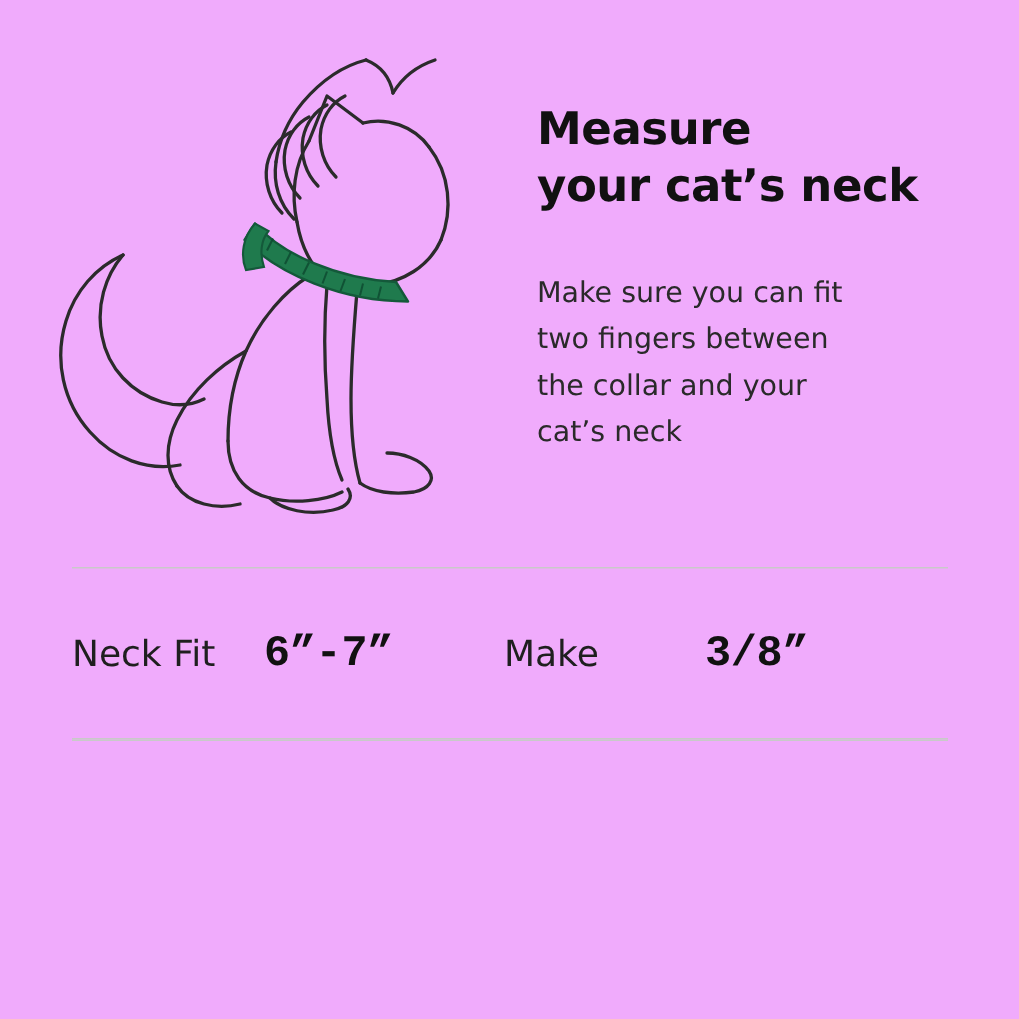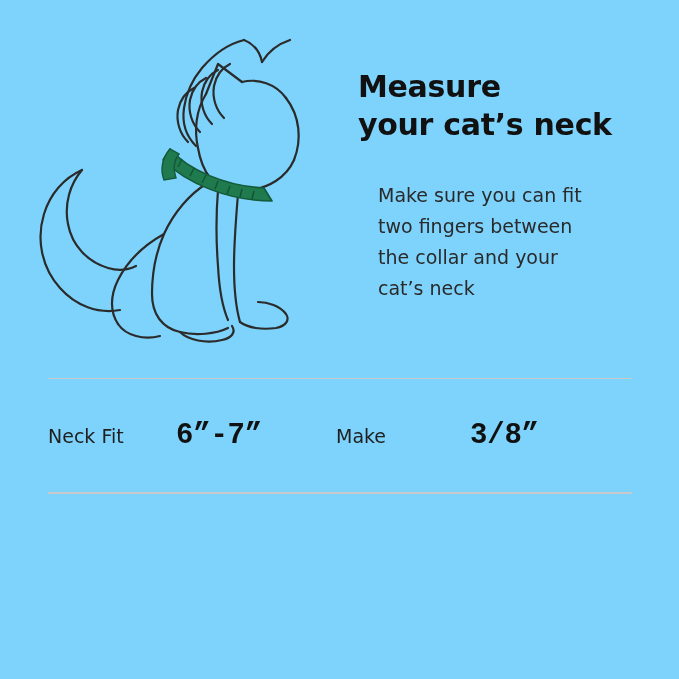--- a/index.html
+++ b/index.html
@@ -11,21 +11,21 @@
     height: 679px;
     background: #f4f4f4;
     font-family: "DejaVu Sans", sans-serif;
     color: #1b1b1b;
     overflow: hidden;
   }
   .page {
     position: relative;
     width: 679px;
     height: 679px;
-    background: #7dd3fc;
+    background: #f0abfc;
     box-sizing: border-box;
   }
 
   
   .top {
     position: absolute;
     left: 0;
     top: 0;
     width: 679px;
     height: 375px;
@@ -49,21 +49,21 @@
     font-family: "DejaVu Sans", sans-serif;
     font-weight: bold;
     font-size: 30px;
     line-height: 38px;
     letter-spacing: -0.3px;
     color: #111111;
   }
 
   .subtext {
     position: absolute;
-    left: 378px;
+    left: 358px;
     top: 180px;
     width: 300px;
   }
   .subtext-line {
     font-size: 19px;
     line-height: 31px;
     color: #2a2a2a;
     font-family: "DejaVu Sans", sans-serif;
   }
 
@@ -83,21 +83,21 @@
     display: flex;
     align-items: center;
     height: 113px;
   }
   .cell {
     display: flex;
     align-items: center;
     box-sizing: border-box;
   }
   .cell-label {
-    font-size: 19px;
+    font-size: 24px;
     line-height: 24px;
     color: #1f1f1f;
     font-family: "DejaVu Sans", sans-serif;
   }
   .cell-value {
     font-size: 29px;
     font-weight: bold;
     color: #111111;
     letter-spacing: -0.2px;
     font-family: Liberation Mono, monospace;

